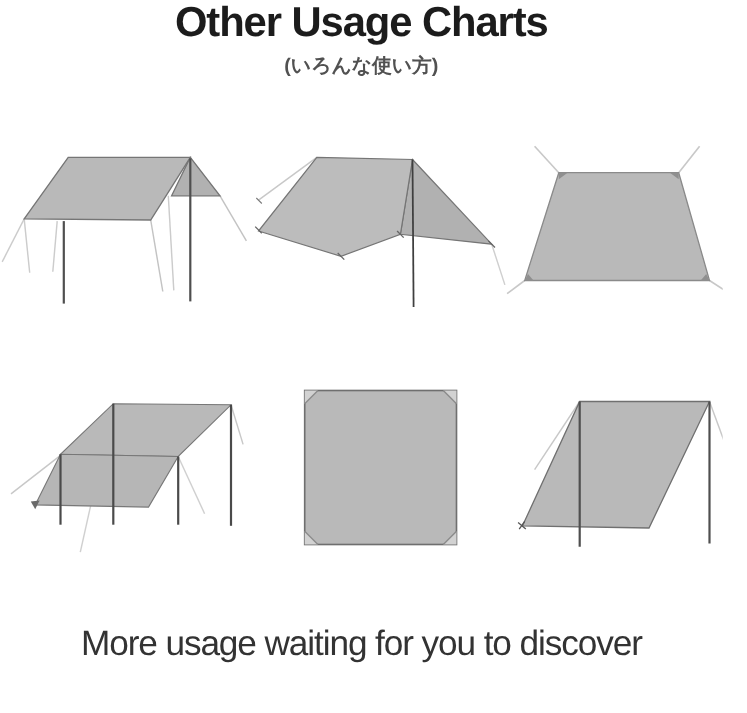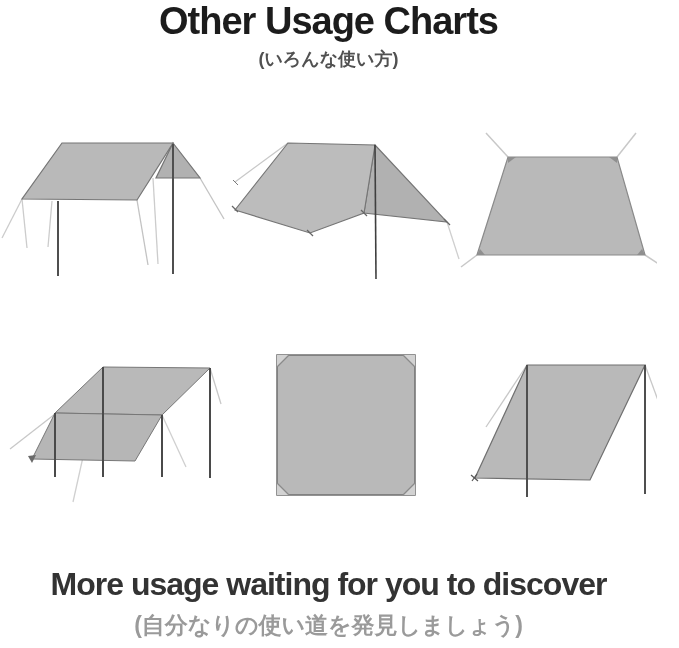--- a/index.html
+++ b/index.html
@@ -33,21 +33,21 @@
     position: absolute;
     top: 110px; left: 0;
     width: 679px;
     height: 420px;
   }
   .footer-main {
     position: absolute;
     top: 566px; left: 0; right: 0;
     text-align: center;
     font-size: 32px;
-    font-weight: bold;
+    font-weight: normal;
     letter-spacing: -1px;
     color: #333333;
   }
   .footer-sub {
     position: absolute;
     top: 610px; left: 0; right: 0;
     text-align: center;
     font-size: 23px;
     font-weight: bold;
     color: #9a9a9a;
@@ -132,15 +132,14 @@
       <line x1="645" y1="365" x2="676" y2="449" stroke="#c8c8c8" stroke-width="1.3"></line>
       <polygon points="527,365 645,365 590,480 475,478" fill="#b9b9b9" stroke="#707070" stroke-width="1.2"></polygon>
       <line x1="471" y1="475" x2="478" y2="481" stroke="#555555" stroke-width="1.2"></line>
       <line x1="477" y1="474" x2="472" y2="481" stroke="#555555" stroke-width="1.2"></line>
       <line x1="527" y1="365" x2="527" y2="497" stroke="#4f4f4f" stroke-width="2"></line>
       <line x1="645" y1="365" x2="645" y2="494" stroke="#4f4f4f" stroke-width="2"></line>
     </g>
   </svg>
 
   <div class="footer-main">More usage waiting for you to discover</div>
-  <div class="footer-sub">(自分なりの使い道を発見しましょう)</div>
 
 </div>
 
 </body></html>

